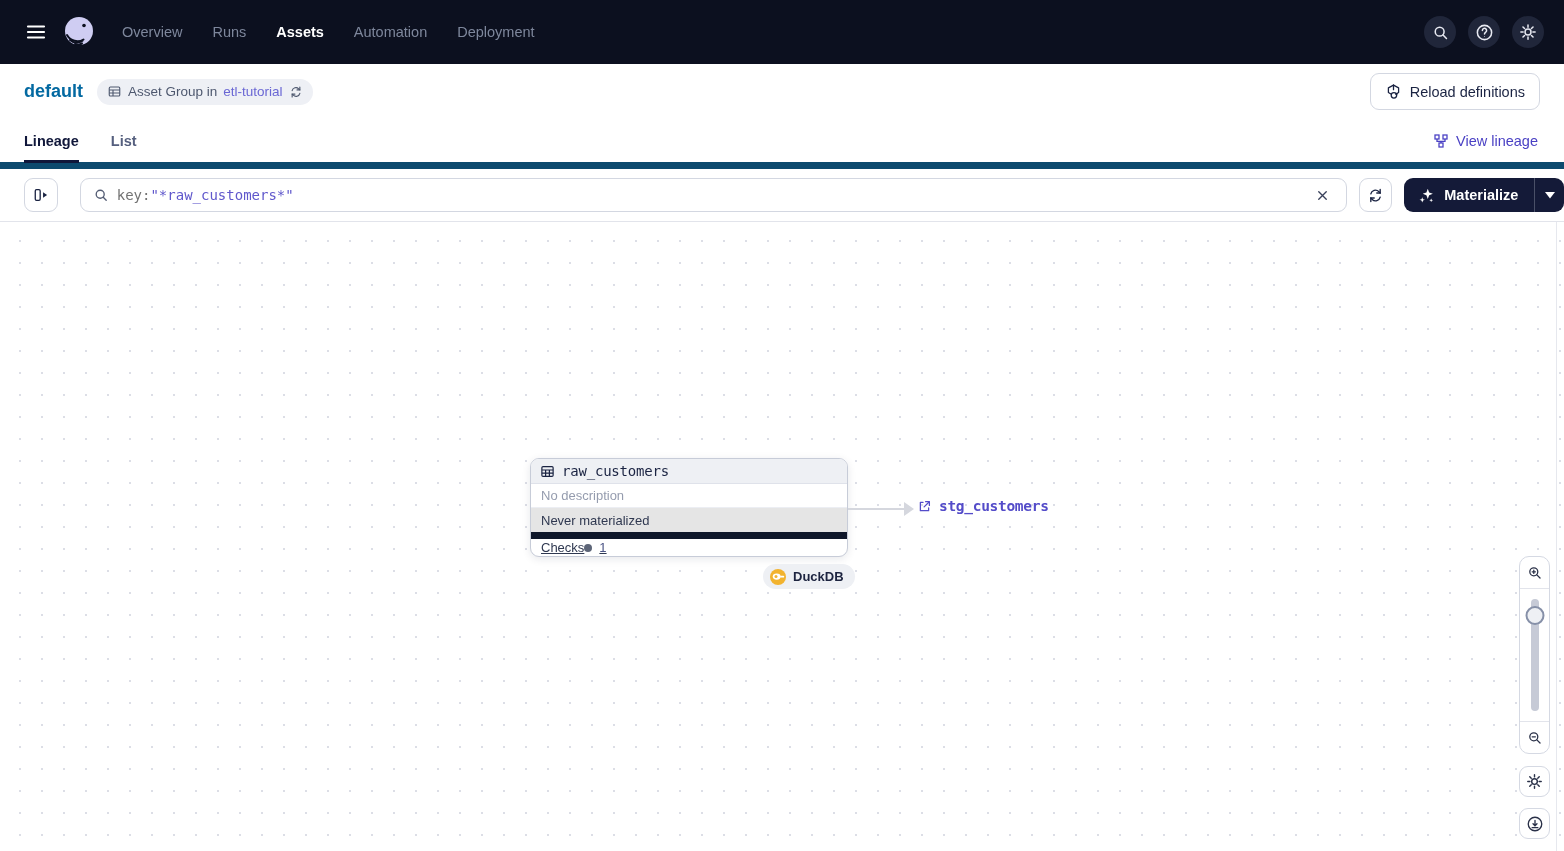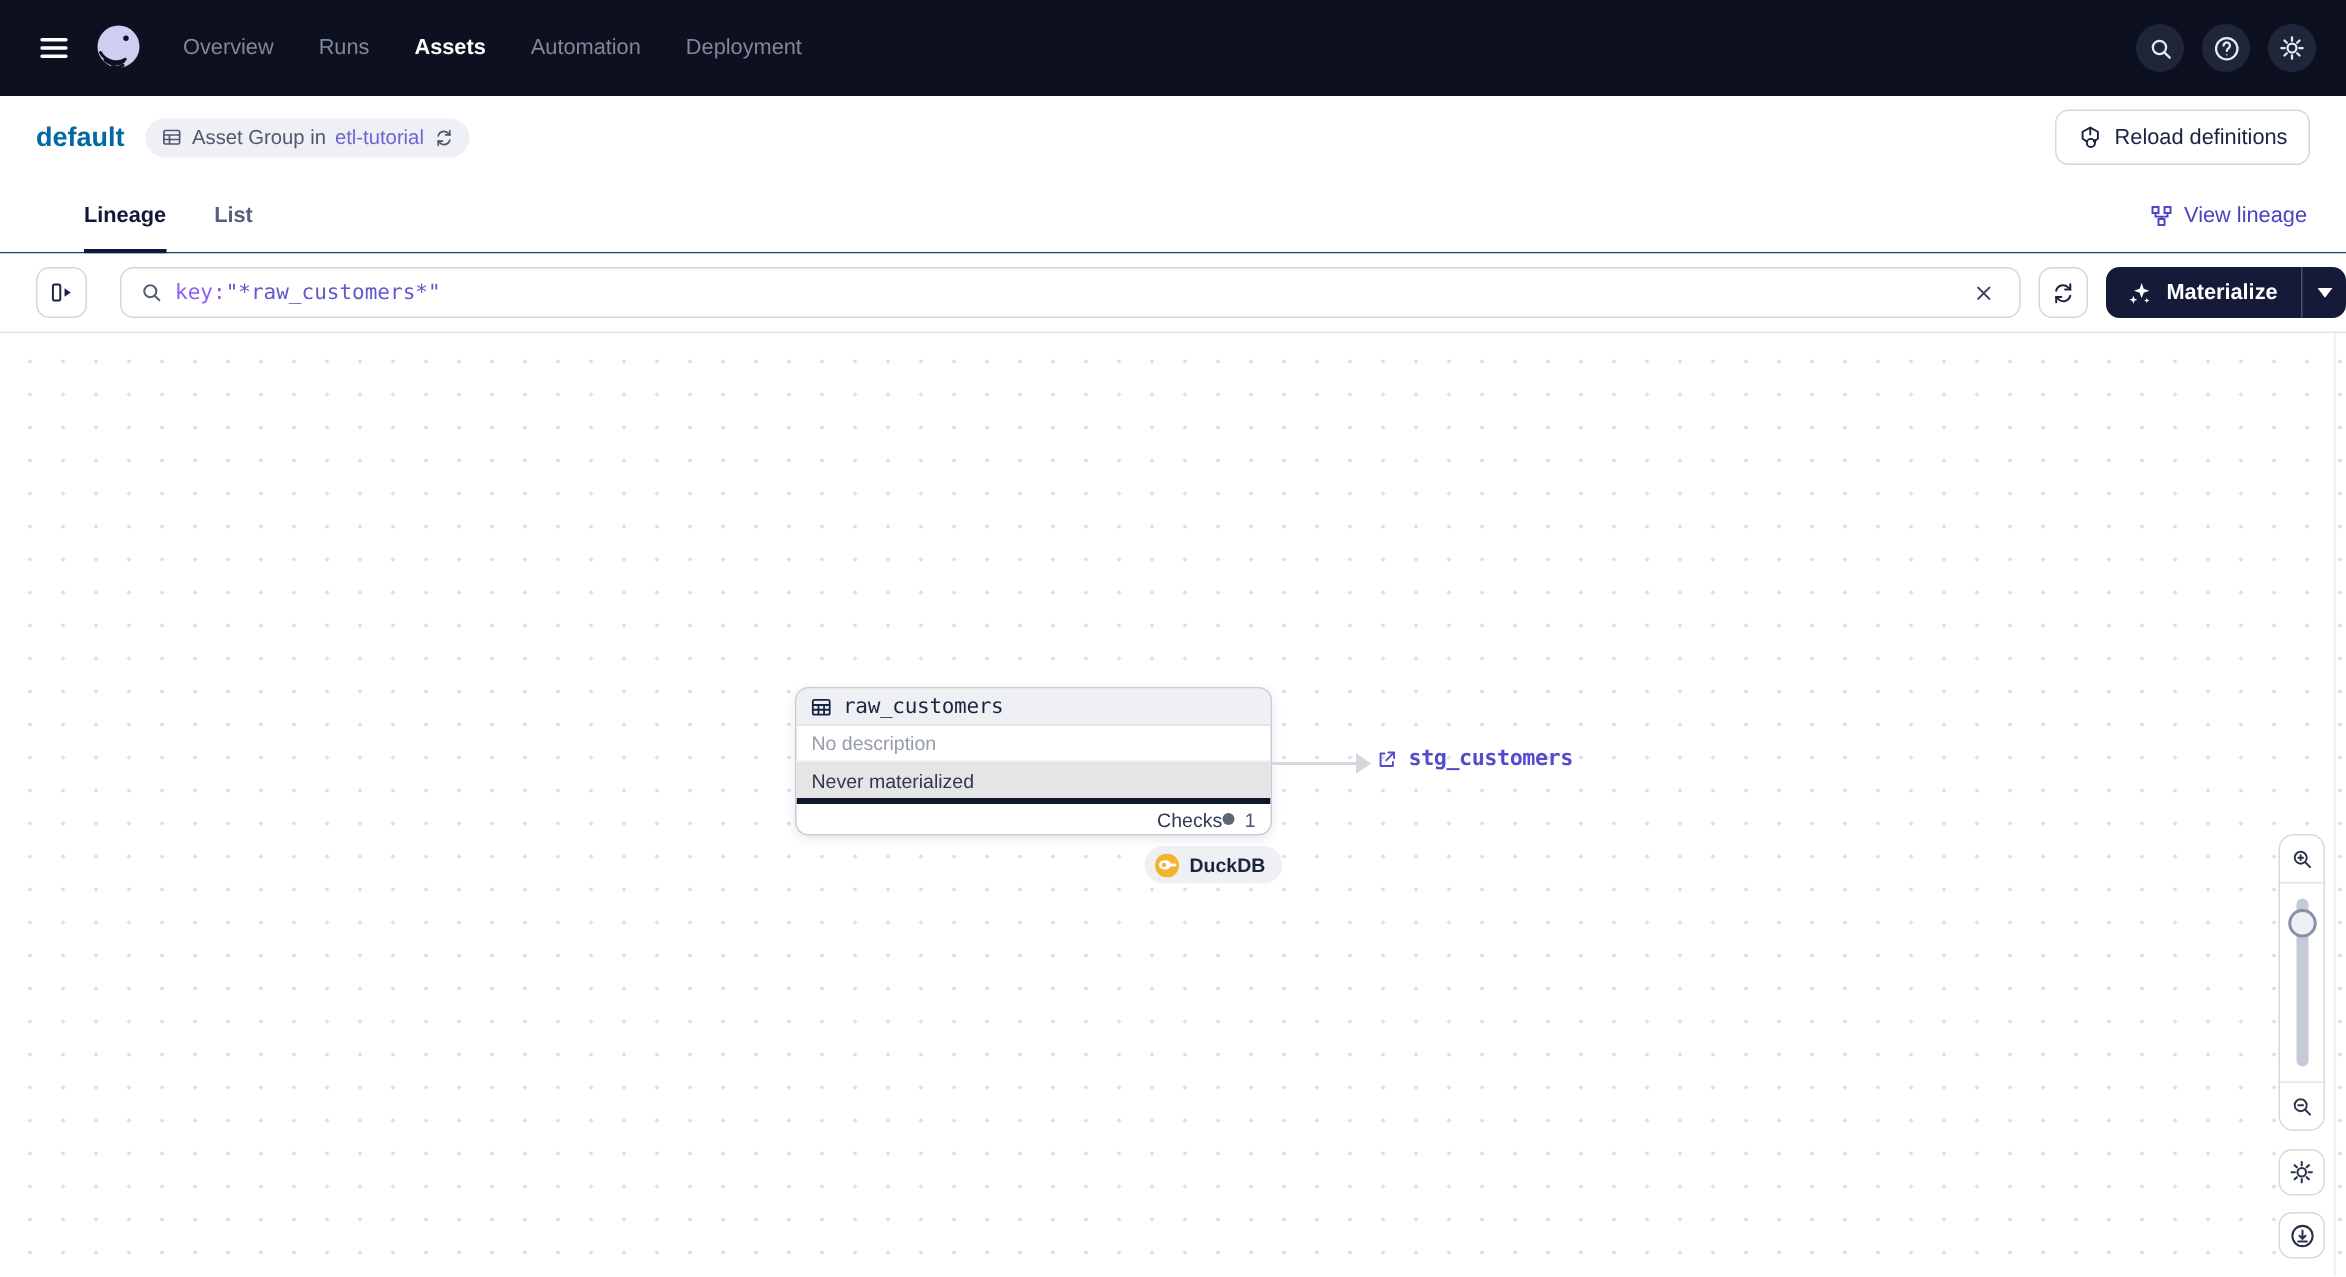--- a/index.html
+++ b/index.html
@@ -21,35 +21,35 @@
 
   
   .pageheader { position:absolute; left:0; top:64px; width:1564px; height:55px; background:#fff; display:flex; align-items:center; }
   .pagetitle { margin-left:24px; font-size:18px; font-weight:700; color:#0369a1; }
   .groupbadge { margin-left:14px; height:26px; background:#eef0f5; border-radius:13px; display:flex; align-items:center; gap:6px; padding:0 10px; font-size:13.5px; color:#4e586f; }
   .groupbadge .link { color:#6a67d4; cursor:pointer; }
   .groupbadge svg { color:#4e586f; }
   .reloadbtn { position:absolute; right:24px; top:9px; height:37px; border:1px solid #d3d7e1; background:#fff; border-radius:9px; display:flex; align-items:center; gap:8px; padding:0 14px; font-size:14.5px; color:#1a2342; cursor:pointer; font-family:inherit; }
 
   
-  .tabsrow { position:absolute; left:0; top:119px; width:1564px; height:50px; background:#fff; border-bottom:1px solid #0c4a6e; display:flex; align-items:center;padding-left:32px; }
+  .tabsrow { position:absolute; left:0; top:119px; width:1564px; height:50px; background:#fff; border-bottom:7px solid #0c4a6e; display:flex; align-items:center; }
   .tab { position:relative; height:100%; display:flex; align-items:center; font-size:14.5px; font-weight:600; cursor:pointer; }
   .tab.lineage { margin-left:24px; color:#10173a; }
   .tab.list { margin-left:32px; color:#555f7e; }
   .tab.active::after { content:""; position:absolute; left:0; right:0; bottom:-1px; height:3px; background:#10173a; }
   .viewlineage { position:absolute; right:26px; top:0; height:100%; display:flex; align-items:center; gap:7px; color:#4a41c4; font-size:14.5px; font-weight:500; cursor:pointer; }
 
   
   .toolbar { position:absolute; left:0; top:169px; width:1564px; height:53px; background:#fff; border-bottom:1px solid #e2e4eb; display:flex; align-items:center; }
   .iconbtn { width:34px; height:34px; border:1px solid #d3d7e1; border-radius:9px; background:#fff; color:#1a2342; display:flex; align-items:center; justify-content:center; cursor:pointer; }
   .togglebtn { margin-left:24px; }
   .searchbox { margin-left:22px; width:1278px; height:34px; border:1px solid #d3d7e1; border-radius:9px; background:#fff; display:flex; align-items:center; padding:0 10px 0 12px; cursor:text; }
   .searchbox .mag { color:#545d74; display:flex; }
   .searchtext { margin-left:8px; font-size:14px; display:flex; flex:1; }
-  .searchtext .prefix { color:#8b5cf6; }
+  .searchtext .prefix { color:#737373; }
   .searchtext .value { color:#6058cc; }
   .clearbtn { border:none; background:transparent; color:#39415a; width:26px; height:26px; display:flex; align-items:center; justify-content:center; cursor:pointer; }
   .refreshbtn { margin-left:12px; }
   .matbtn { margin-left:12px; height:34px; background:#141a38; border-radius:9px; display:flex; align-items:stretch; color:#ffffff; overflow:hidden; }
   .matmain { display:flex; align-items:center; gap:9px; padding:0 16px 0 14px; font-size:14.5px; font-weight:600; cursor:pointer; }
   .matdivider { width:1px; background:#4a5068; margin:0; }
   .matcaret { width:30px; display:flex; align-items:center; justify-content:center; cursor:pointer; }
 
   
   .canvas { position:absolute; left:0; top:222px; width:1564px; height:629px; background-color:#ffffff;
@@ -58,21 +58,21 @@
   .rightgutter { position:absolute; right:7px; top:0; bottom:0; width:1px; background:#e6e8ee; }
 
   
   .assetcard { position:absolute; left:530px; top:236px; width:318px; border:1px solid #c7ccd8; border-radius:9px; background:#fff; box-shadow:0 2px 8px rgba(20,26,56,.10); overflow:hidden; cursor:pointer; }
   .cardhead { height:25px; background:#eef0f4; border-bottom:1px solid #dfe2ea; display:flex; align-items:center; gap:7px; padding:0 9px; }
   .cardhead .name { font-size:14px; font-weight:400; color:#1a2342; letter-spacing:-0.2px; }
   .cardhead svg { color:#1a2342; }
   .cardrow { height:24px; display:flex; align-items:center; padding:0 10px; font-size:13px; }
   .row-desc { color:#959cae; border-bottom:1px solid #eceef3; }
   .row-status { background:#e5e5e5; color:#2f3850; }
-  .row-checks { color:#2f3850; border-top:4px solid #0f172a; justify-content:flex-end; }
+  .row-checks { color:#2f3850; border-top:7px solid #0f172a; justify-content:flex-start;text-decoration:underline; }
   .checksright { display:flex; align-items:center; gap:7px; }
   .checksdot { width:8px; height:8px; border-radius:50%; background:#5d6578; }
   .checkscount { color:#4a5384; font-size:13px; }
 
   
   .kindchip { position:absolute; left:763px; top:342px; height:25px; background:#eef0f4; border-radius:13px; display:flex; align-items:center; gap:7px; padding:0 11px 0 7px; font-size:13px; font-weight:700; color:#1d2440; cursor:pointer; }
 
   
   .edgeline { position:absolute; left:848px; top:286px; width:57px; height:2px; background:#d5d7de; }
   .edgearrow { position:absolute; left:904px; top:280px; width:0; height:0; border-left:10px solid #d5d7de; border-top:7px solid transparent; border-bottom:7px solid transparent; }

